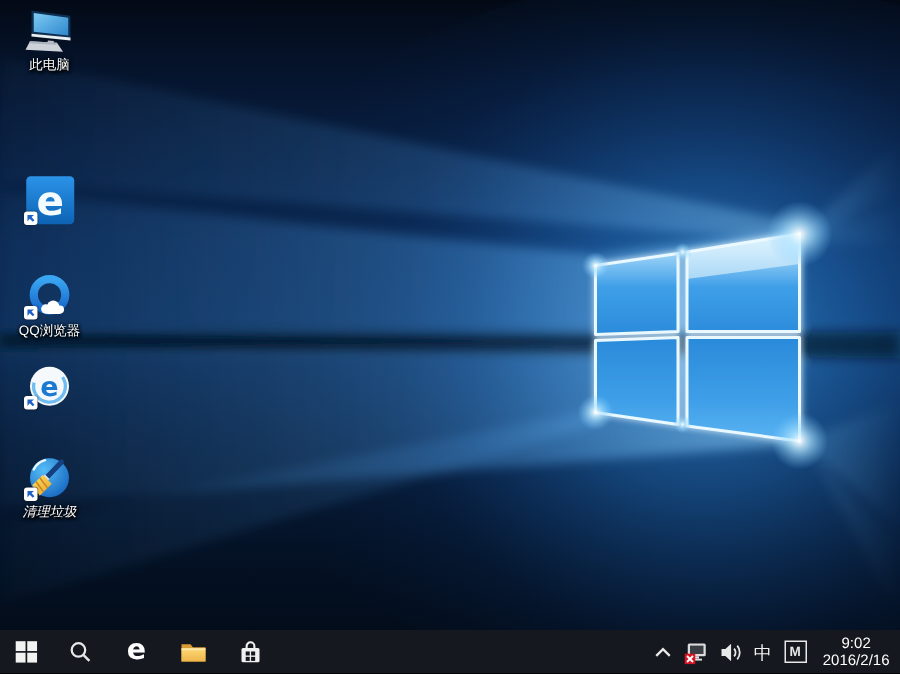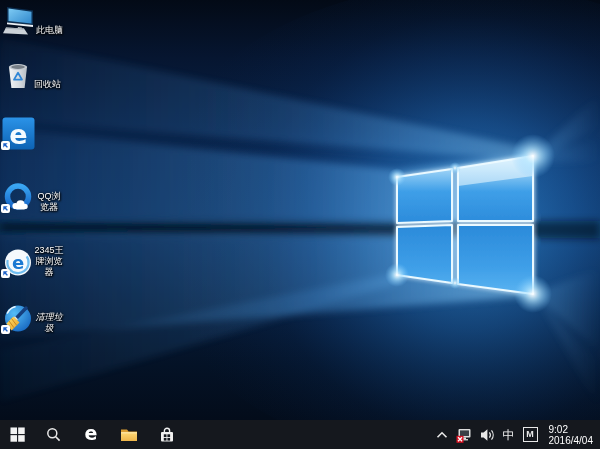--- a/index.html
+++ b/index.html
@@ -12,21 +12,21 @@
   .desktop{
     position:absolute;top:0;left:0;width:600px;height:420px;
     background:linear-gradient(180deg,
       #030a16 0%, #061631 14%, #0a2750 38%, #0b2b55 52%,
       #071c3a 70%, #041226 87%, #030c1a 100%);
   }
   .desktop svg.wallpaper{position:absolute;top:0;left:0;}
   
   .desktop-icon{
     position:absolute;left:2px;width:62px;
-    display:flex;flex-direction:row;align-items:flex-end;
+    display:flex;flex-direction:column;align-items:center;
     cursor:default;
   }
   .desktop-icon .glyph{position:relative;line-height:0;}
   .desktop-icon .label{
     margin-top:2px;color:#fff;font-size:9px;line-height:11px;
     text-align:center;word-break:break-all;
     text-shadow:0 1px 2px #000,0 0 3px rgba(0,0,0,.9),1px 1px 2px #000;
   }
   .shortcut-badge{
     position:absolute;left:-1px;bottom:0;width:9px;height:9px;
@@ -55,21 +55,21 @@
     padding-right:4px;
   }
   .tray-item{display:flex;align-items:center;justify-content:center;line-height:0;}
   .ime-mode{color:#f0f0f0;font-size:12px;line-height:1;}
   .ime-badge{
     width:13px;height:13px;border:1px solid #e8e8e8;color:#e8e8e8;
     font-size:9px;font-weight:bold;display:flex;align-items:center;
     justify-content:center;line-height:1;
   }
   .clock{
-    color:#fff;font-size:10px;line-height:11px;
+    color:#fff;font-size:10px;line-height:11px;text-align:center;
     padding:0 3px;white-space:nowrap;
   }
 </style>
 </head>
 <body>
 
 <div class="desktop">
   <svg class="wallpaper" width="600" height="420" viewBox="0 0 600 420">
     <defs>
       <radialGradient id="glowA" cx="470" cy="225" r="300" gradientUnits="userSpaceOnUse">
@@ -160,38 +160,20 @@
         <polygon points="6.5,2.6 29.5,5.8 29.5,17.6 6.5,15.1" fill="url(#scrG)"></polygon>
         <polygon points="5,16.5 31,19 31,21 5,18.3" fill="#e9eef3"></polygon>
         <polygon points="16,21 20,21.4 19,24.5 15,24.1" fill="#b9bfc6"></polygon>
         <polygon points="4,21.5 22,22.5 26,28.5 1,27.2" fill="#ccd2d8"></polygon>
         <polygon points="4,21.5 22,22.5 21.4,23.8 3.6,22.8" fill="#aab2ba"></polygon>
       </svg>
     </span>
     <span class="label">此电脑</span>
   </div>
 
-  <div class="desktop-icon" style="top:59px;">
-    <span class="glyph">
-      <svg width="32" height="31" viewBox="0 0 32 31">
-        <defs>
-          <linearGradient id="binG" x1="0" y1="0" x2="1" y2="0">
-            <stop offset="0" stop-color="#f2f4f6"></stop>
-              <stop offset="0.55" stop-color="#d7dce1"></stop>
-              <stop offset="1" stop-color="#b6bcc3"></stop>
-          </linearGradient>
-        </defs>
-        <polygon points="7,8 25,8 22.6,29 9.4,29" fill="url(#binG)"></polygon>
-        <ellipse cx="16" cy="8" rx="9.2" ry="2.9" fill="#c3c9cf"></ellipse>
-        <ellipse cx="16" cy="8" rx="6.8" ry="1.9" fill="#767e86"></ellipse>
-        <path d="M16,13.8 L12,20.6 L20,20.6 Z" fill="none" stroke="#2f86d6" stroke-width="1.8" stroke-linejoin="round"></path>
-      </svg>
-    </span>
-    <span class="label">回收站</span>
-  </div>
 
   <div class="desktop-icon" style="top:117px;">
     <span class="glyph">
       <svg width="33" height="33" viewBox="0 0 33 33">
         <defs>
           <linearGradient id="edgeG" x1="0" y1="0" x2="0" y2="1">
             <stop offset="0" stop-color="#2b93e8"></stop>
               <stop offset="1" stop-color="#0d63b4"></stop>
           </linearGradient>
         </defs>
@@ -238,21 +220,20 @@
         <circle cx="16" cy="14.5" r="13" fill="#f5f9fc"></circle>
         <circle cx="16" cy="14.5" r="10.6" fill="none" stroke="#6fbdf0" stroke-width="2.2" stroke-dasharray="42 25" transform="rotate(-35 16 14.5)"></circle>
         <text x="16" y="21" text-anchor="middle" font-family="DejaVu Sans" font-weight="bold" font-size="18" fill="#1b79d2">e</text>
       </svg>
       <span class="shortcut-badge">
         <svg width="7" height="7" viewBox="0 0 8 8">
             <path d="M1.5 6.5 L1.5 1.5 L6.5 1.5 L4.6 3.1 L6.8 5.6 L5.6 6.7 L3.2 4.3 Z" fill="#1e62c8"></path>
           </svg>
       </span>
     </span>
-    <span class="label">2345王牌浏览器</span>
   </div>
 
   <div class="desktop-icon" style="top:303px;font-style:italic;">
     <span class="glyph">
       <svg width="32" height="31" viewBox="0 0 32 31">
         <defs>
           <radialGradient id="clG" cx="0.35" cy="0.3" r="0.9">
             <stop offset="0" stop-color="#55bdf8"></stop>
               <stop offset="1" stop-color="#0e5bb8"></stop>
           </radialGradient>
@@ -352,16 +333,16 @@
       <svg width="15" height="14" viewBox="0 0 15 14">
         <polygon points="1,4.6 3.6,4.6 7.4,1.2 7.4,12.8 3.6,9.4 1,9.4" fill="#e8e8e8"></polygon>
         <path d="M9.4,4.4 a4.2,4.2 0 0 1 0,5.2" fill="none" stroke="#e8e8e8" stroke-width="1.2"></path>
         <path d="M11.5,2.4 a7.2,7.2 0 0 1 0,9.2" fill="none" stroke="#e8e8e8" stroke-width="1.2"></path>
       </svg>
     </span>
     <span class="tray-item ime-mode">中</span>
     <span class="tray-item ime-badge">M</span>
     <span class="clock">
       <span>9:02</span><br>
-      <span>2016/4/04</span>
+      <span>2016/2/16</span>
     </span>
   </div>
 </div>
 
 </body></html>

